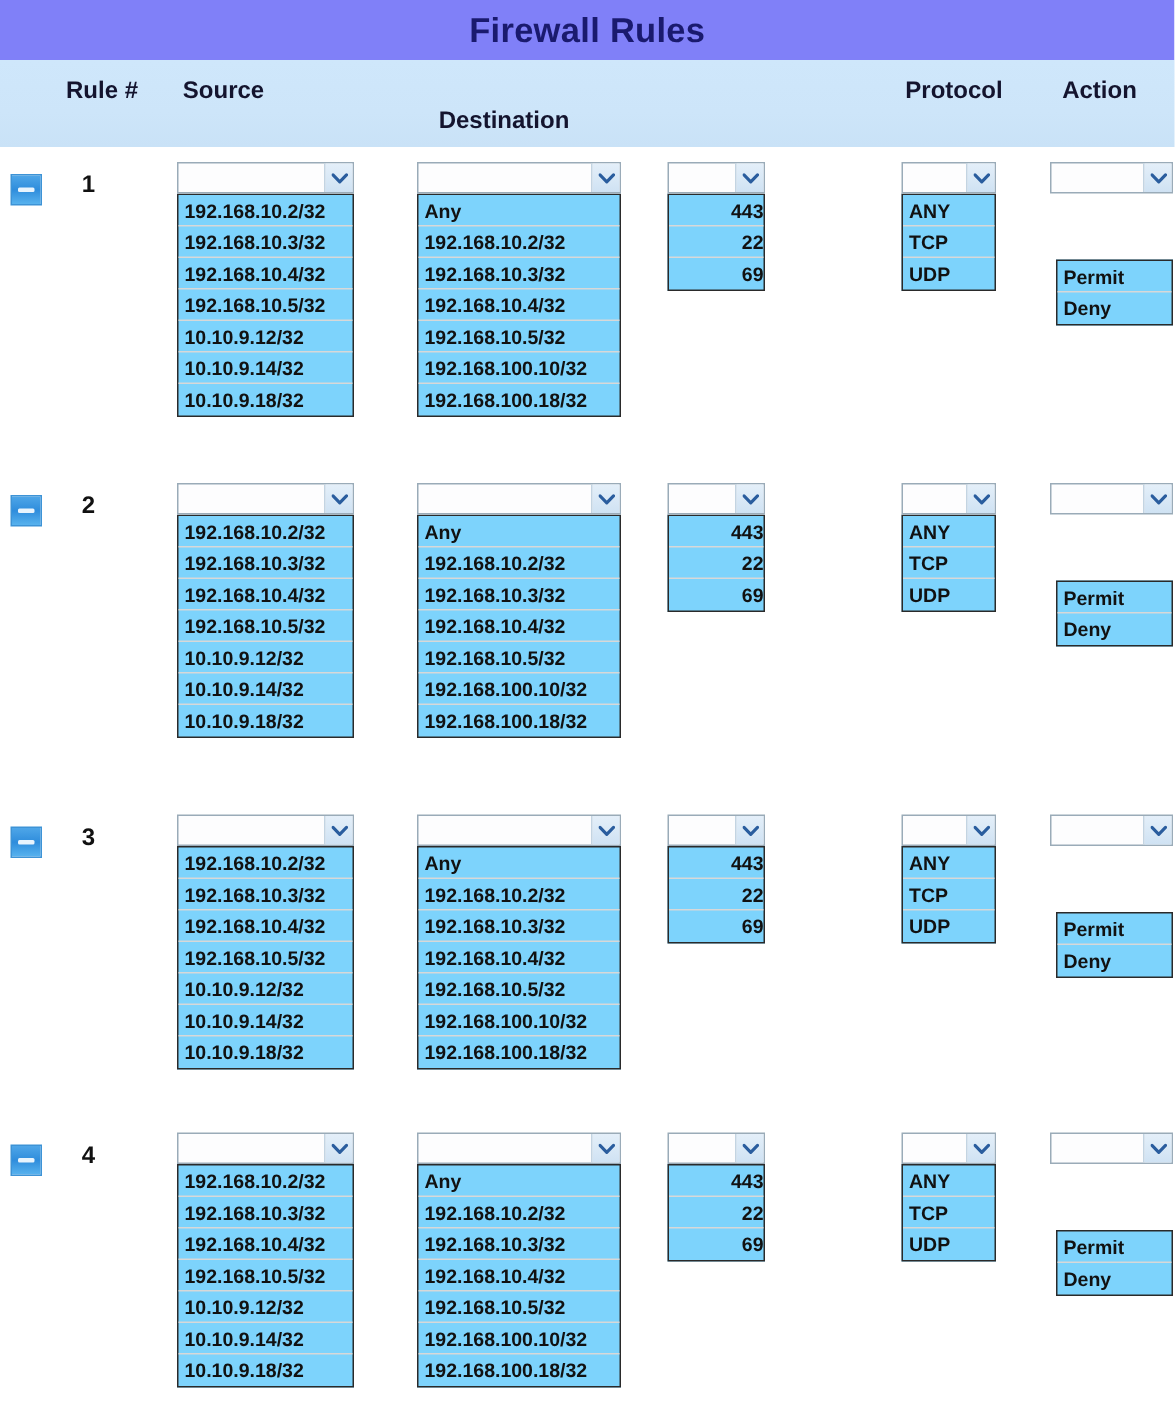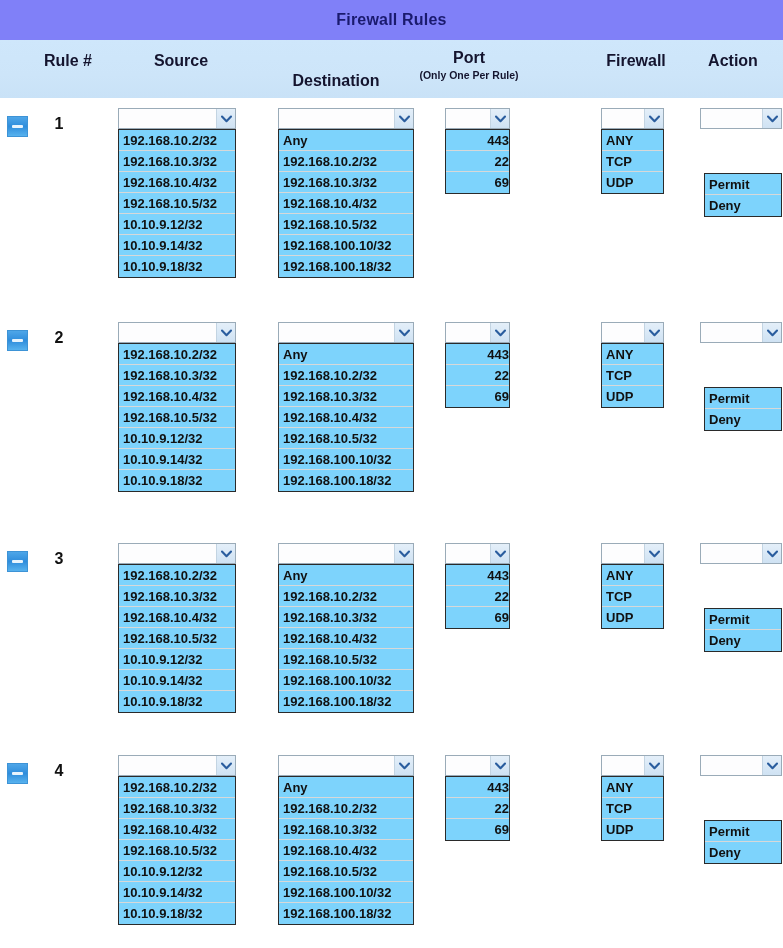--- a/index.html
+++ b/index.html
@@ -23,21 +23,21 @@
     left: 0;
     top: 0;
     width: 783px;
     height: 40px;
     background: #8080f8;
     display: flex;
     align-items: center;
     justify-content: center;
   }
   .title-band .title-text {
-    font-size: 16px;
+    font-size: 23px;
     font-weight: bold;
     color: #1a1a6e;
     letter-spacing: 0.2px;
   }
 
   
   .header-band {
     position: absolute;
     left: 0;
     top: 40px;
@@ -55,21 +55,21 @@
     color: #14142e;
   }
   .hdr .sub {
     display: block;
     font-size: 10.5px;
     font-weight: bold;
     margin-top: 2px;
     color: #14142e;
   }
   .hdr-rule   { left: 20px;  top: 12px; width: 96px; }
-  .hdr-src    { left: 124px; top: 12px; width: 114px; }
+  .hdr-src    { left: 92px; top: 12px; width: 114px; }
   .hdr-dst    { left: 262px; top: 12px; width: 148px; margin-top: 20px; }
   .hdr-port   { left: 394px; top: 9px;  width: 150px; }
   .hdr-proto  { left: 576px; top: 12px; width: 120px; }
   .hdr-action { left: 690px; top: 12px; width: 86px; }
 
   
   .rule-row {
     position: absolute;
     left: 0;
     width: 783px;
@@ -184,25 +184,21 @@
 <body>
 
 <div class="title-band">
   <span class="title-text">Firewall Rules</span>
 </div>
 
 <div class="header-band">
   <div class="hdr hdr-rule">Rule #</div>
   <div class="hdr hdr-src">Source</div>
   <div class="hdr hdr-dst">Destination</div>
-  <div class="hdr hdr-port">
-    <span>Port</span>
-    <span class="sub">(Only One Per Rule)</span>
-  </div>
-  <div class="hdr hdr-proto">Firewall</div>
+  <div class="hdr hdr-proto">Protocol</div>
   <div class="hdr hdr-action">Action</div>
 </div>
 
 <div id="rows-container">
     <div class="rule-row" style="top: 108px;">
       <div class="expander">
         <span class="bar"></span>
       </div>
       <div class="rule-num">1</div>
       <div class="dd col-source">

